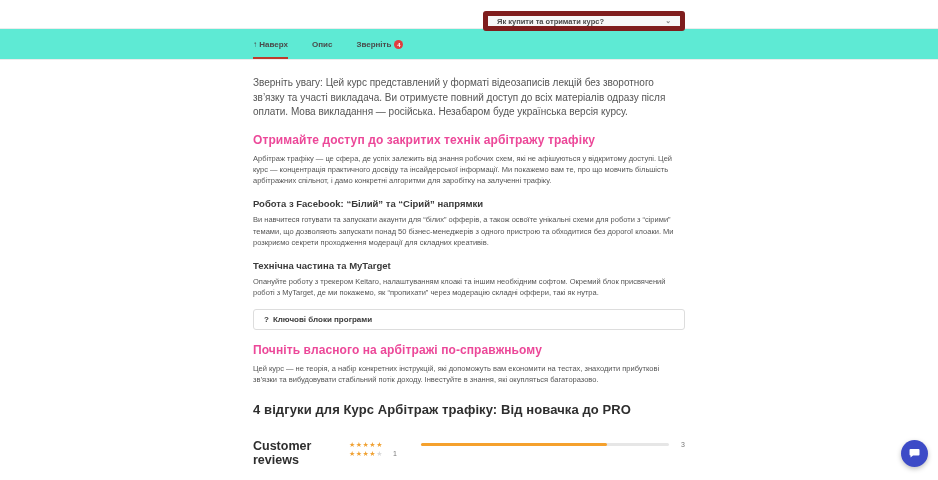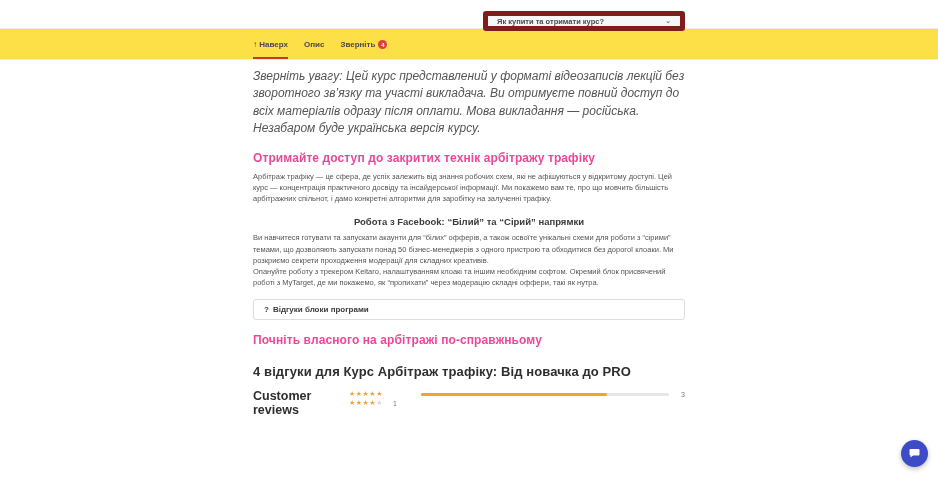--- a/index.html
+++ b/index.html
@@ -9,39 +9,39 @@
   
   .topbar { height:29px; border-bottom:1px solid #ececec; position:relative; background:#fff; }
   .faq-dropdown { position:absolute; left:483px; top:3px; width:202px; height:20px;
     background:#f7f7f7; border:5px solid #7f1d1d; border-radius:3px;
     display:flex; align-items:center; justify-content:space-between; padding:0 9px;
     font-size:7.5px; font-weight:600; color:#4a4a4a; cursor:pointer;margin-top:8px; }
   .faq-dropdown .chev { color:#888; font-size:7px; }
 
   
   .tabsbar { height:31px; border-bottom:1px solid #ececec; display:flex; align-items:flex-end;
-    padding-left:253px; gap:16px; background:#fde047; }
+    padding-left:253px; gap:24px; background:#5eead4; }
   .tab { font-size:8px; font-weight:700; color:#4a4a4a; padding-bottom:8px; display:flex;
     align-items:center; gap:3px; cursor:pointer; border-bottom:2px solid transparent; }
   .tab.active { border-bottom:2px solid #c0392b; }
   .tab .badge { background:#e03e3e; color:#fff; width:9px; height:9px; border-radius:50%;
     font-size:6px; display:flex; align-items:center; justify-content:center; font-weight:700; }
 
   
   .content { margin-left:253px; width:432px; }
-  .notice { margin-top:8px; font-style:italic; font-size:12px; line-height:1.45; color:#555; }
+  .notice { margin-top:16px; font-size:10px; line-height:1.45; color:#555; }
   h2.sec { font-size:12px; font-weight:700; color:#ec4899; margin:13px 0 6px; letter-spacing:.1px; }
-  h3.sec { font-size:9.5px; font-weight:700; color:#3a3a3a; margin:12px 0 5px;text-align:center; }
+  h3.sec { font-size:9.5px; font-weight:700; color:#3a3a3a; margin:12px 0 5px; }
   p.body { font-size:7.5px; line-height:1.5; color:#555; }
   .accordion { margin:10px 0 4px; border:1px solid #ddd; border-radius:3px; padding:5px 10px;
     font-size:8px; font-weight:700; color:#3a3a3a; display:flex; gap:4px; align-items:center; cursor:pointer; }
   .accordion .q { color:#3a3a3a; }
 
   
-  h2.reviews-heading { font-size:13px; font-weight:700; color:#2e2e2e; margin:17px 0 10px; letter-spacing:.1px; }
+  h2.reviews-heading { font-size:13px; font-weight:700; color:#2e2e2e; margin:17px 0 22px; letter-spacing:.1px; }
   .summary { display:flex; width:432px; }
   .summary-left { width:96px; flex:none; }
   .summary-title { font-size:12.5px; font-weight:700; color:#2e2e2e; }
   .dist { flex:1; padding-top:1px; }
   .dist-row { display:flex; align-items:center; height:9px; }
   .dist-row .row-stars { width:40px; font-size:7px; letter-spacing:.5px; flex:none; }
   .dist-row .bar { flex:1; height:3px; background:#e6e6e6; border-radius:2px; margin:0 8px 0 32px; position:relative; cursor:pointer; }
   .dist-row .bar .fill { position:absolute; left:0; top:0; bottom:0; background:#f5a12d; border-radius:2px; }
   .dist-row .count { width:8px; text-align:right; font-size:7px; color:#777; flex:none; }
 
@@ -79,28 +79,30 @@
 <div class="content">
   <p class="notice">Зверніть увагу: Цей курс представлений у форматі відеозаписів лекцій без зворотного зв’язку та участі викладача. Ви отримуєте повний доступ до всіх матеріалів одразу після оплати. Мова викладання — російська. Незабаром буде українська версія курсу.</p>
 
   <h2 class="sec">Отримайте доступ до закритих технік арбітражу трафіку</h2>
   <p class="body">Арбітраж трафіку — це сфера, де успіх залежить від знання робочих схем, які не афішуються у відкритому доступі. Цей курс — концентрація практичного досвіду та інсайдерської інформації. Ми покажемо вам те, про що мовчить більшість арбітражних спільнот, і дамо конкретні алгоритми для заробітку на залученні трафіку.</p>
 
 
   <h3 class="sec">Робота з Facebook: “Білий” та “Сірий” напрямки</h3>
   <p class="body">Ви навчитеся готувати та запускати акаунти для “білих” офферів, а також освоїте унікальні схеми для роботи з “сірими” темами, що дозволяють запускати понад 50 бізнес-менеджерів з одного пристрою та обходитися без дорогої клоаки. Ми розкриємо секрети проходження модерації для складних креативів.</p>
 
+  <h3 class="sec">Технічна частина та MyTarget</h3>
   <p class="body">Опануйте роботу з трекером Keitaro, налаштуванням клоакі та іншим необхідним софтом. Окремий блок присвячений роботі з MyTarget, де ми покажемо, як “пропихати” через модерацію складні оффери, такі як нутра.</p>
 
   <div class="accordion">
     <span class="q">?</span>
-    <span>Відгуки блоки програми</span>
+    <span>Ключові блоки програми</span>
   </div>
 
   <h2 class="sec">Почніть власного на арбітражі по-справжньому</h2>
+  <p class="body">Цей курс — не теорія, а набір конкретних інструкцій, які допоможуть вам економити на тестах, знаходити прибуткові зв’язки та вибудовувати стабільний потік доходу. Інвестуйте в знання, які окупляться багаторазово.</p>
 
   <h2 class="reviews-heading">4 відгуки для Курс Арбітраж трафіку: Від новачка до PRO</h2>
 
   <div class="summary">
     <div class="summary-left">
       <div class="summary-title">Customer reviews</div>
 
     </div>
     <div class="dist" id="dist-rows">
         <div class="dist-row">

